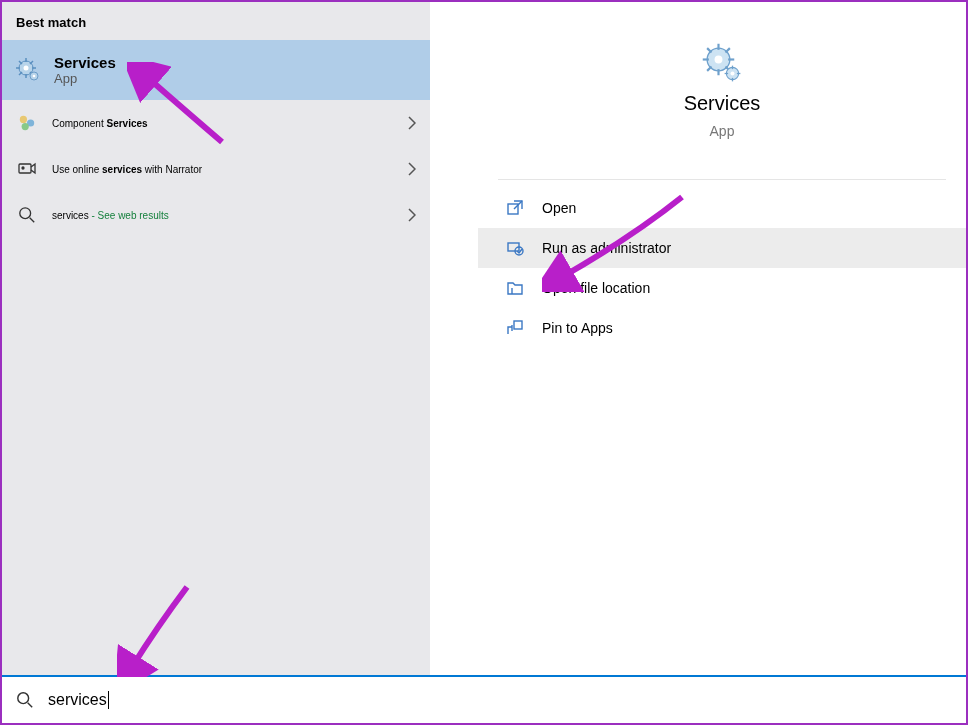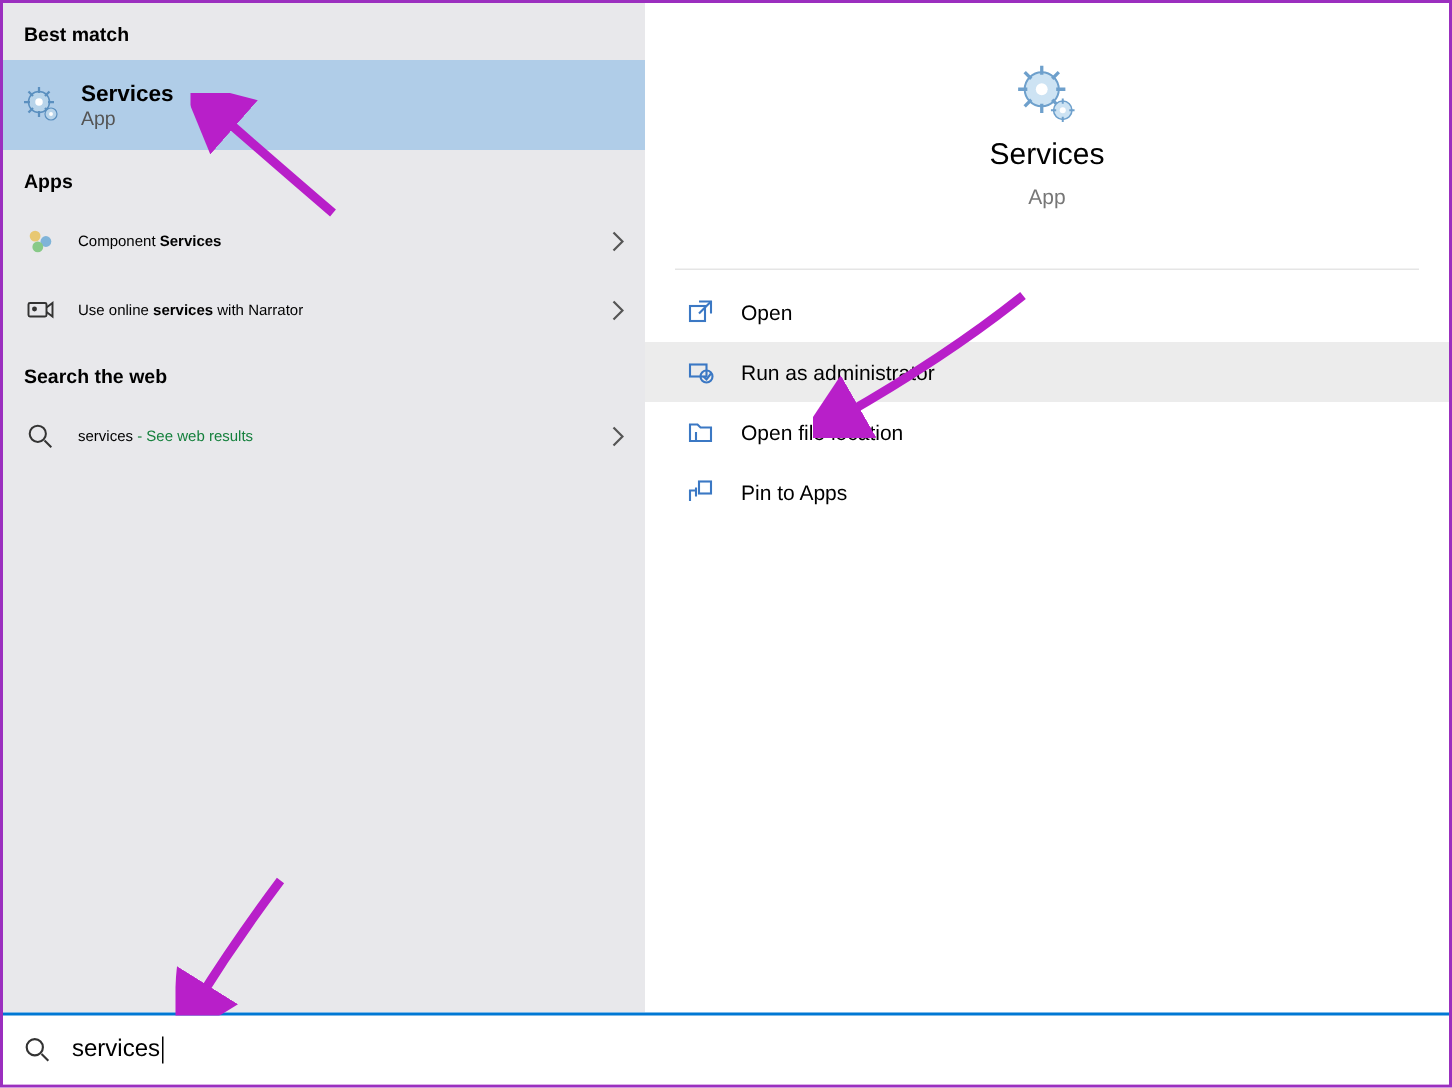--- a/index.html
+++ b/index.html
@@ -1,17 +1,17 @@
 <!DOCTYPE html>
 <html><head>
   <meta charset="utf-8">
   <style>
     * { margin: 0; padding: 0; box-sizing: border-box; font-family: "Segoe UI", Tahoma, sans-serif; }
     body { width: 968px; height: 725px; background: #fff; position: relative; overflow: hidden; border: 2px solid #9b2fbf; }
-    .container { display: flex; height: calc(100% - 48px); }
+    .container { display: flex; height: calc(100% - 48px); gap: 48px; }
     .left-panel { width: 428px; background: #e8e8eb; display: flex; flex-direction: column; }
     .right-panel { flex: 1; background: #fff; display: flex; flex-direction: column; padding-top: 40px; }
     .section-header { font-size: 13px; font-weight: 600; color: #000; padding: 13px 14px 10px 14px; }
     .best-match-item { background: #b0cde8; display: flex; align-items: center; padding: 14px 14px 14px 14px; gap: 14px; cursor: pointer; }
     .services-icon { width: 24px; height: 24px; display: flex; align-items: center; justify-content: center; }
     .bm-text .title { font-size: 15px; font-weight: 700; color: #000; }
     .bm-text .sub { font-size: 13px; color: #555; }
     .list-item { display: flex; align-items: center; padding: 12px 14px; gap: 14px; cursor: pointer; }
     .li-icon { width: 22px; height: 22px; display: flex; align-items: center; justify-content: center; font-size: 15px; }
     .li-text { flex: 1; font-size: 10px; color: #000; }
@@ -55,21 +55,20 @@
             <circle cx="18" cy="18" r="4" fill="#b8d4ea" stroke="#5a8fbf" stroke-width="0.8"></circle>
             <circle cx="18" cy="18" r="1.3" fill="#fff"></circle>
           </svg>
       </span>
       <div class="bm-text">
         <div class="title">Services</div>
         <div class="sub">App</div>
       </div>
     </div>
 
-    <div class="section-header">Apps</div>
     <div class="list-item">
       <span class="li-icon">
         <svg viewBox="0 0 20 20" width="18" height="18">
             <circle cx="6" cy="6" r="4" fill="#e8c872"></circle>
             <circle cx="14" cy="10" r="4" fill="#7fb4d9"></circle>
             <circle cx="8" cy="14" r="4" fill="#88c988"></circle>
           </svg>
       </span>
       <span class="li-text"><span>Component </span><span class="bold">Services</span><span></span></span>
       <span class="chevron">
@@ -88,21 +87,20 @@
           </svg>
       </span>
       <span class="li-text"><span>Use online </span><span class="bold">services</span><span> with Narrator</span></span>
       <span class="chevron">
         <svg viewBox="0 0 8 14" width="8" height="14">
             <path d="M1 1 L7 7 L1 13" fill="none" stroke="#555" stroke-width="1.5"></path>
           </svg>
       </span>
     </div>
 
-    <div class="section-header">Search the web</div>
     <div class="list-item">
       <span class="li-icon">
         <svg viewBox="0 0 20 20" width="18" height="18" fill="none" stroke="#333" stroke-width="1.5">
             <circle cx="8" cy="8" r="6"></circle>
             <line x1="13" y1="13" x2="18" y2="18"></line>
           </svg>
       </span>
       <span class="li-text"><span>services</span><span class="gray"> - See web results</span></span>
       <span class="chevron">
         <svg viewBox="0 0 8 14" width="8" height="14">

